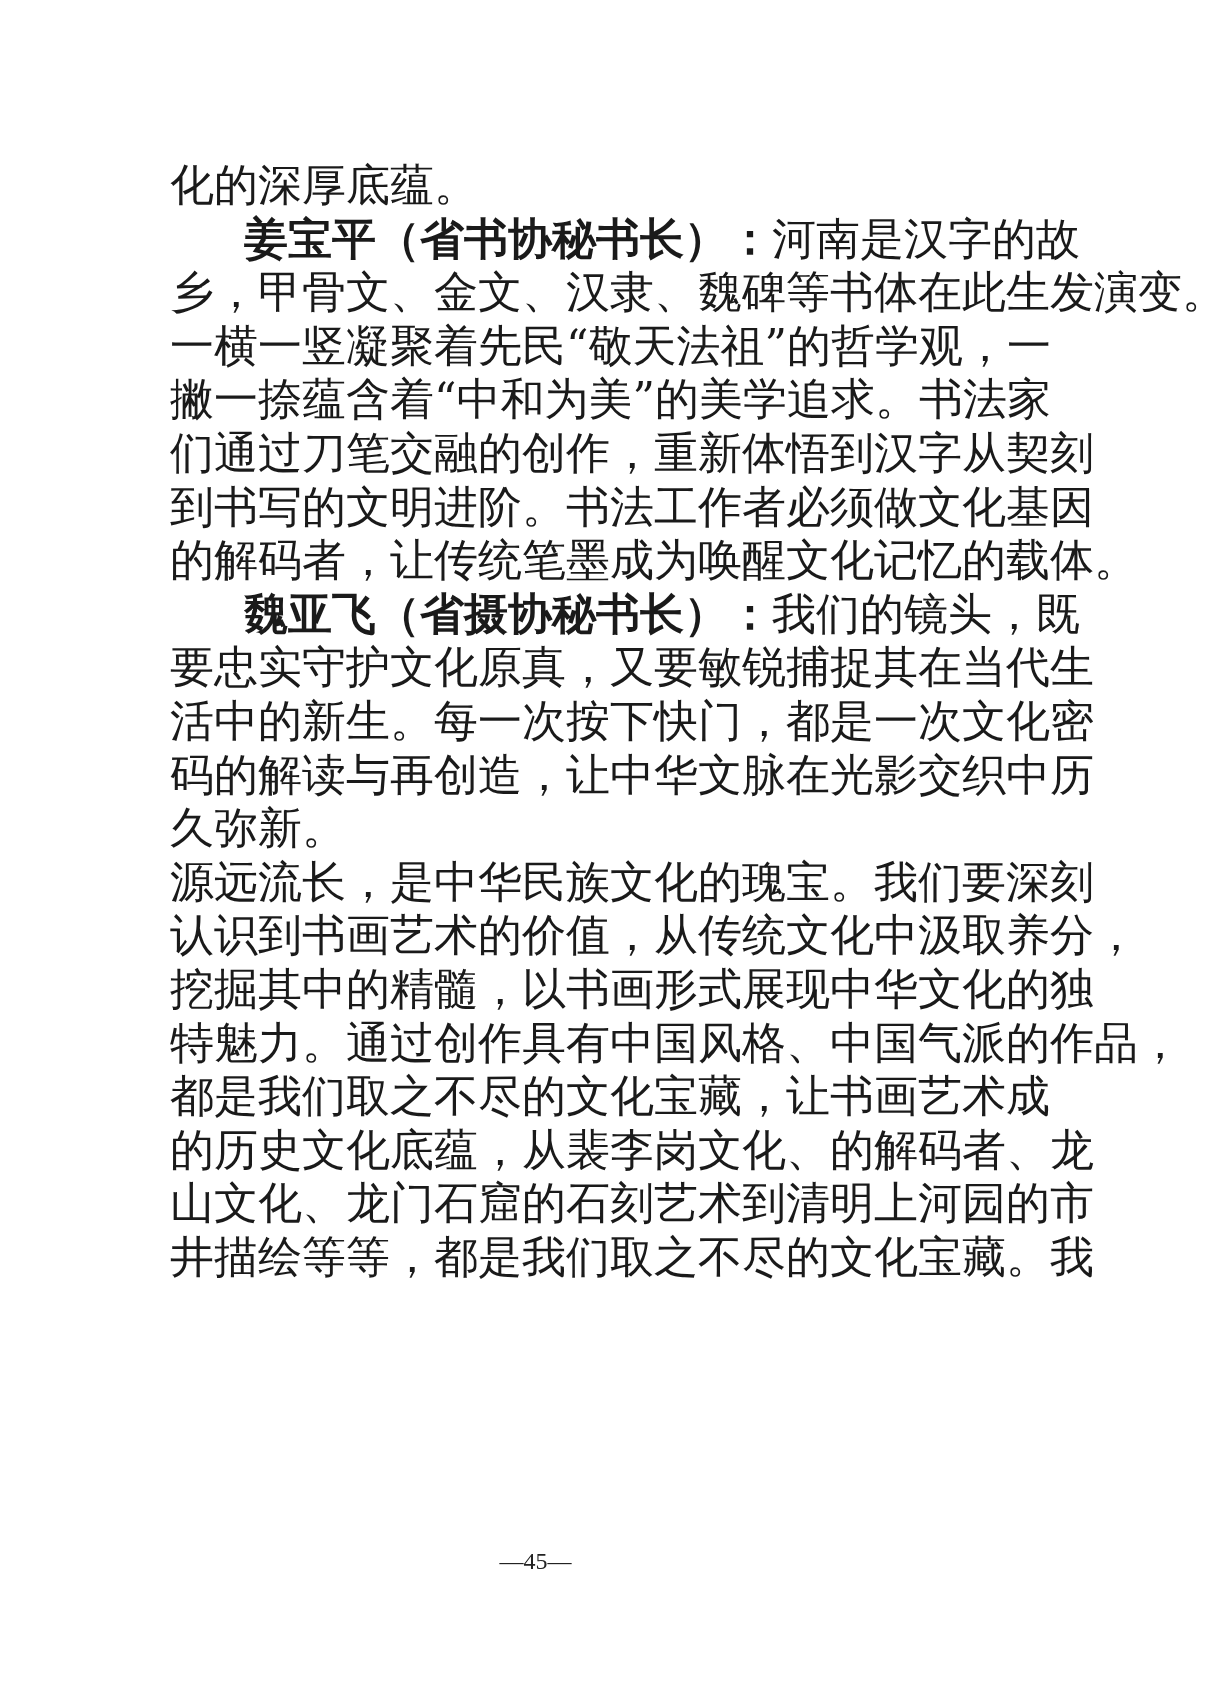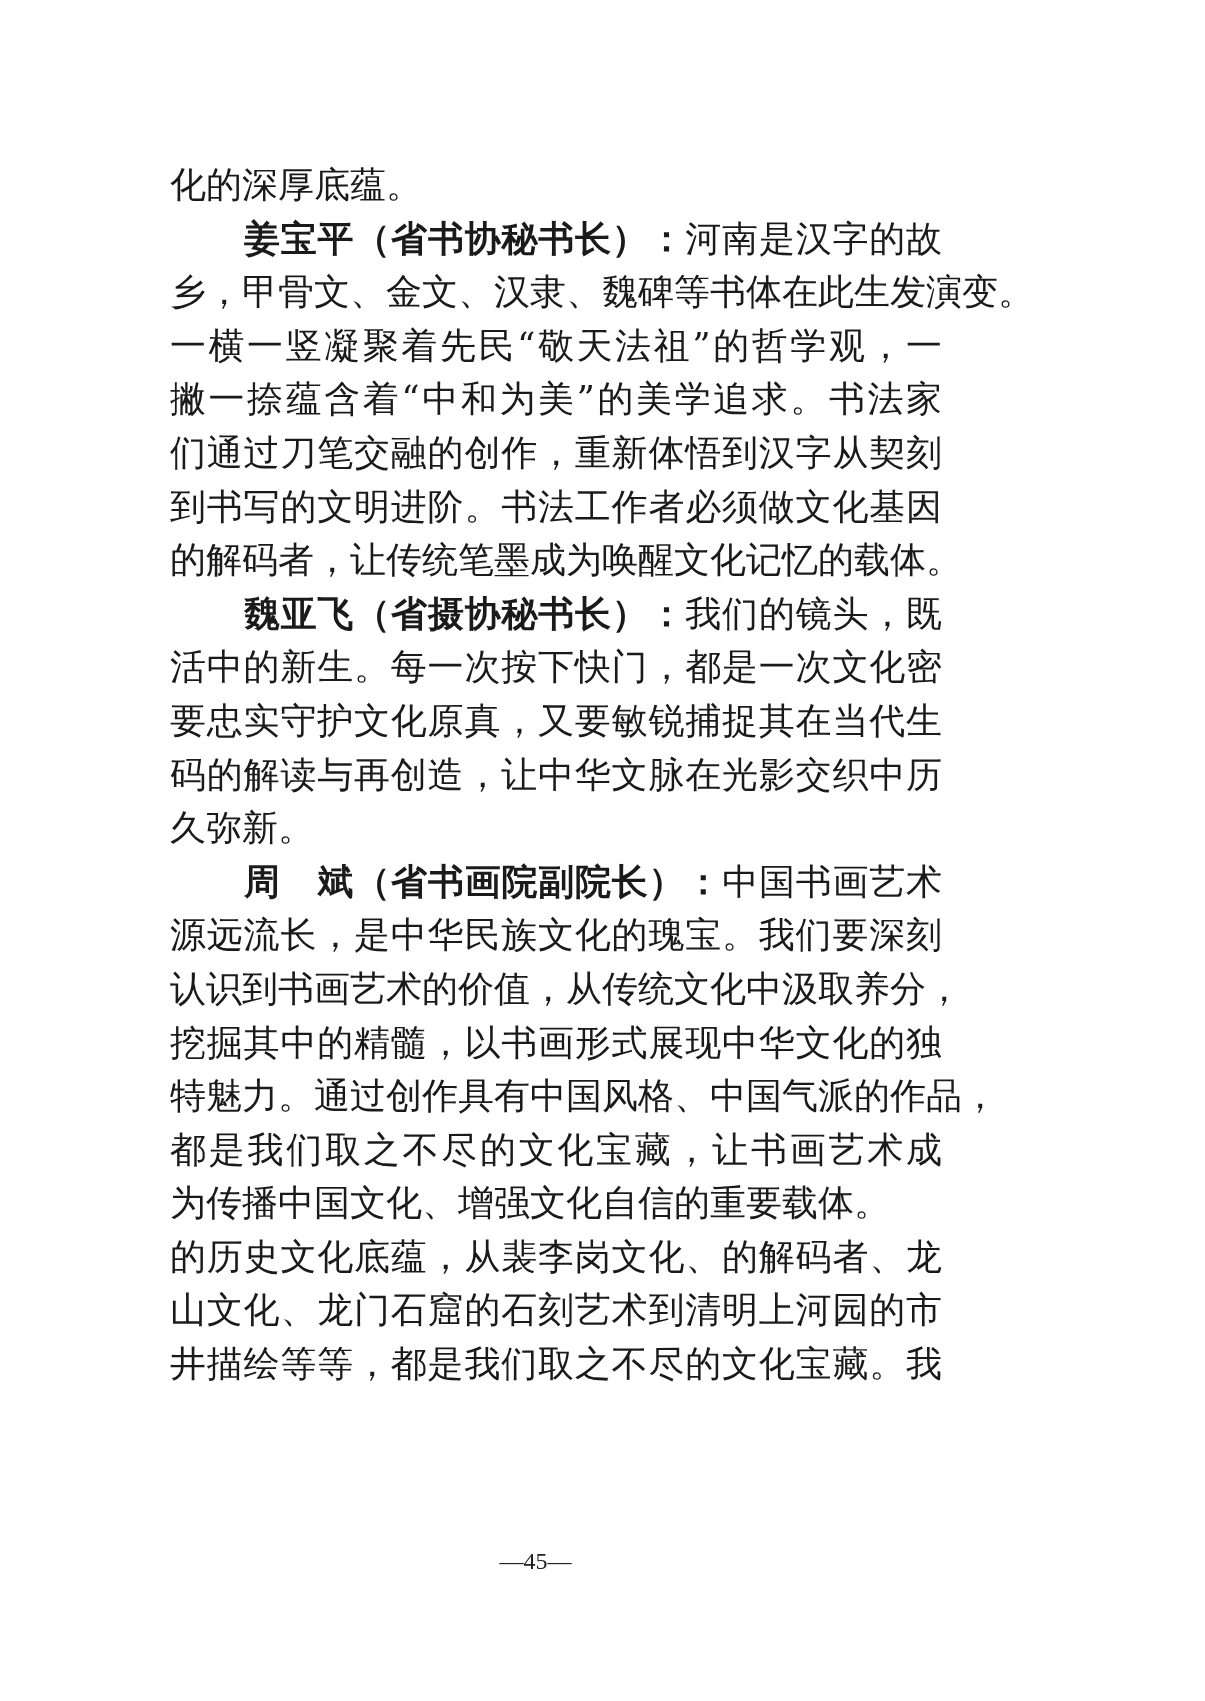--- a/index.html
+++ b/index.html
@@ -17,21 +17,21 @@
     }
     .page {
       position: absolute;
       left: 170px;
       top: 158px;
       width: 772px;
     }
     .line {
       height: 53.6px;
       line-height: 53.6px;
-      font-size: 36px;
+      font-size: 44px;
       white-space: nowrap;
       text-align: justify;
       text-align-last: justify;
       letter-spacing: 0px;
     }
     .line.last {
       text-align-last: left;
     }
     .line.indent {
       padding-left: 74px;
@@ -57,29 +57,27 @@
 <div class="page" id="doc">
     <div class="line last"><span>化的深厚底蕴。</span></div>
     <div class="line indent"><span class="speaker">姜宝平（省书协秘书长）：</span><span>河南是汉字的故</span></div>
     <div class="line"><span>乡，甲骨文、金文、汉隶、魏碑等书体在此生发演变。</span></div>
     <div class="line"><span>一横一竖凝聚着先民“敬天法祖”的哲学观，一</span></div>
     <div class="line"><span>撇一捺蕴含着“中和为美”的美学追求。书法家</span></div>
     <div class="line"><span>们通过刀笔交融的创作，重新体悟到汉字从契刻</span></div>
     <div class="line"><span>到书写的文明进阶。书法工作者必须做文化基因</span></div>
     <div class="line last"><span>的解码者，让传统笔墨成为唤醒文化记忆的载体。</span></div>
     <div class="line indent"><span class="speaker">魏亚飞（省摄协秘书长）：</span><span>我们的镜头，既</span></div>
+    <div class="line"><span>要忠实守护文化原真，又要敏锐捕捉其在当代生</span></div>
     <div class="line"><span>活中的新生。每一次按下快门，都是一次文化密</span></div>
-    <div class="line"><span>要忠实守护文化原真，又要敏锐捕捉其在当代生</span></div>
     <div class="line"><span>码的解读与再创造，让中华文脉在光影交织中历</span></div>
     <div class="line last"><span>久弥新。</span></div>
-    <div class="line indent"><span class="speaker">周　斌（省书画院副院长）：</span><span>中国书画艺术</span></div>
     <div class="line"><span>源远流长，是中华民族文化的瑰宝。我们要深刻</span></div>
     <div class="line"><span>认识到书画艺术的价值，从传统文化中汲取养分，</span></div>
     <div class="line"><span>挖掘其中的精髓，以书画形式展现中华文化的独</span></div>
     <div class="line"><span>特魅力。通过创作具有中国风格、中国气派的作品，</span></div>
     <div class="line"><span>都是我们取之不尽的文化宝藏，让书画艺术成</span></div>
-    <div class="line last"><span>为传播中国文化、增强文化自信的重要载体。</span></div>
     <div class="line"><span>的历史文化底蕴，从裴李岗文化、的解码者、龙</span></div>
     <div class="line"><span>山文化、龙门石窟的石刻艺术到清明上河园的市</span></div>
     <div class="line"><span>井描绘等等，都是我们取之不尽的文化宝藏。我</span></div>
   </div>
 
 <div class="page-number">—45—</div>
 
 </body></html>

